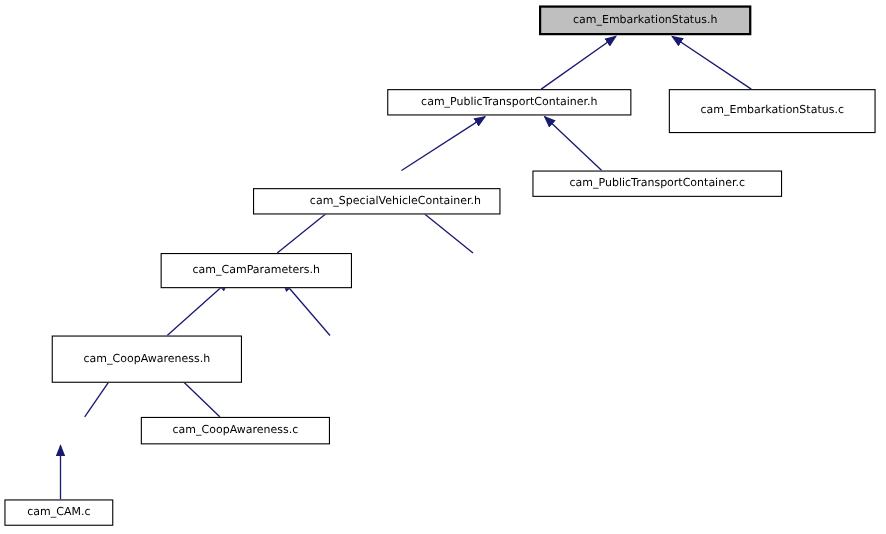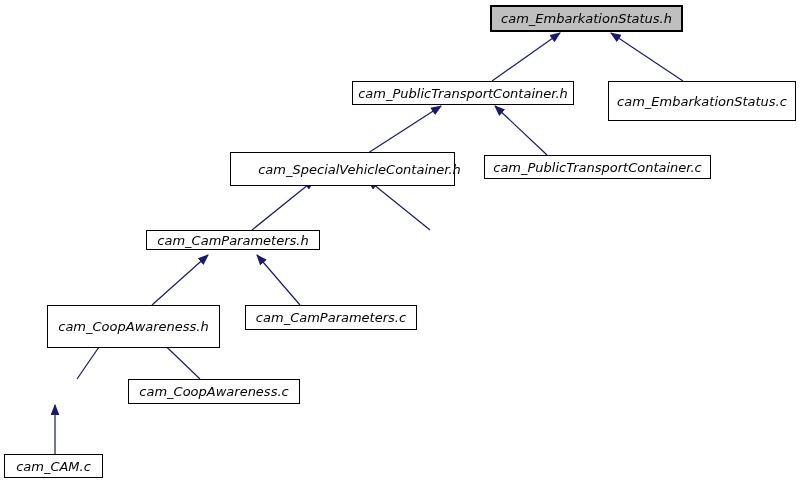--- a/index.html
+++ b/index.html
@@ -29,41 +29,40 @@
   svg.edges marker path {
     fill: var(--edge, #191970);
     stroke: none;
   }
   .node {
     position: absolute;
     box-sizing: border-box;
     background: var(--node-fill, #ffffff);
     border: 1px solid var(--node-border, #000000);
     color: var(--text, #000000);
-    font-size: 13px;
+    font-size: 10px;
     line-height: 1;
     display: flex;
     align-items: center;
     justify-content: center;
     white-space: nowrap;
     cursor: pointer;
-    font-style: italic;
   }
   .node.current {
     background: var(--current-fill, #bfbfbf);
     border-width: 2px;
     cursor: default;
   }
   
   .n0  { left: 490px; top: 5px;   width: 193px; height: 27px; }
   .n1  { left: 352px; top: 81px;  width: 222px; height: 24px; }
   .n2  { left: 608px; top: 81px;  width: 188px; height: 40px; }
-  .n3  { left: 230px; top: 152px; width: 225px; height: 34px; padding-left: 34px; }
+  .n3  { left: 230px; top: 171px; width: 225px; height: 24px; padding-left: 34px; }
   .n4  { left: 484px; top: 155px; width: 227px; height: 24px; }
-  .n5  { left: 146px; top: 230px; width: 174px; height: 20px; }
+  .n5  { left: 146px; top: 230px; width: 174px; height: 32px; }
   .n6  { left: 343px; top: 230px; width: 224px; height: 24px; }
   .n7  { left: 47px;  top: 305px; width: 173px; height: 43px; }
   .n8  { left: 245px; top: 305px; width: 172px; height: 25px; }
   .n9  { left: 5px;   top: 379px; width: 98px;  height: 25px; }
   .n10 { left: 128px; top: 379px; width: 172px; height: 25px; }
   .n11 { left: 4px;   top: 454px; width: 99px;  height: 24px; }
 </style>
 </head>
 <body>
 
@@ -88,17 +87,16 @@
     <line x1="55" y1="454" x2="55" y2="405" marker-end="url(#arrowhead)"></line>
   </svg>
 
   <div class="node n0 current">cam_EmbarkationStatus.h</div>
   <div class="node n1">cam_PublicTransportContainer.h</div>
   <div class="node n2">cam_EmbarkationStatus.c</div>
   <div class="node n3">cam_SpecialVehicleContainer.h</div>
   <div class="node n4">cam_PublicTransportContainer.c</div>
   <div class="node n5">cam_CamParameters.h</div>
   <div class="node n7">cam_CoopAwareness.h</div>
-  <div class="node n8">cam_CamParameters.c</div>
   <div class="node n10">cam_CoopAwareness.c</div>
   <div class="node n11">cam_CAM.c</div>
 
 </div>
 
 </body></html>

